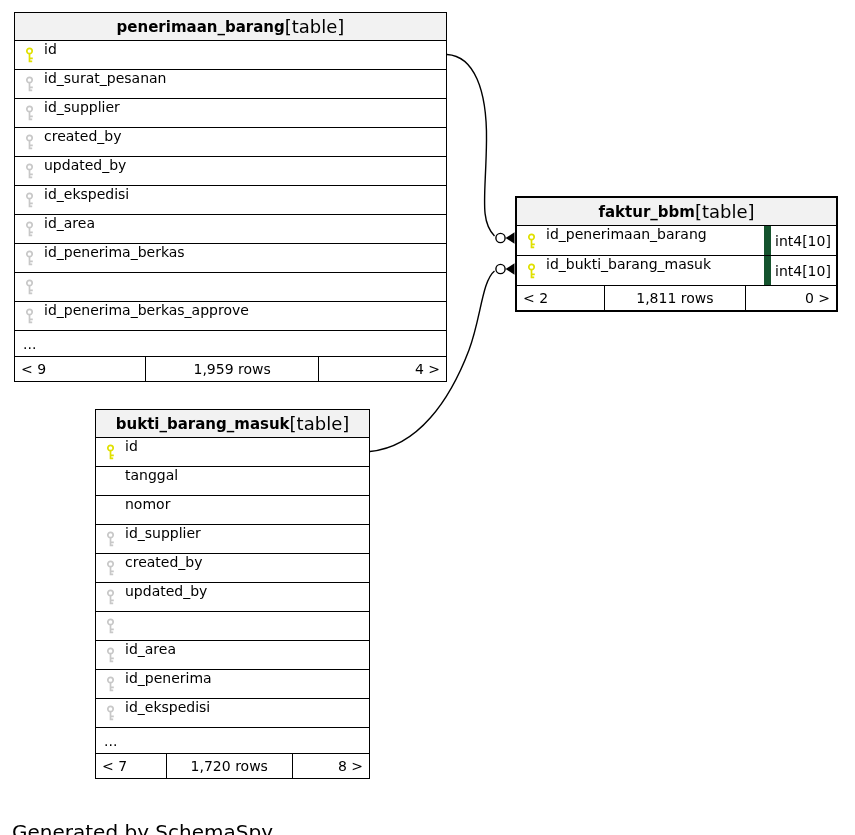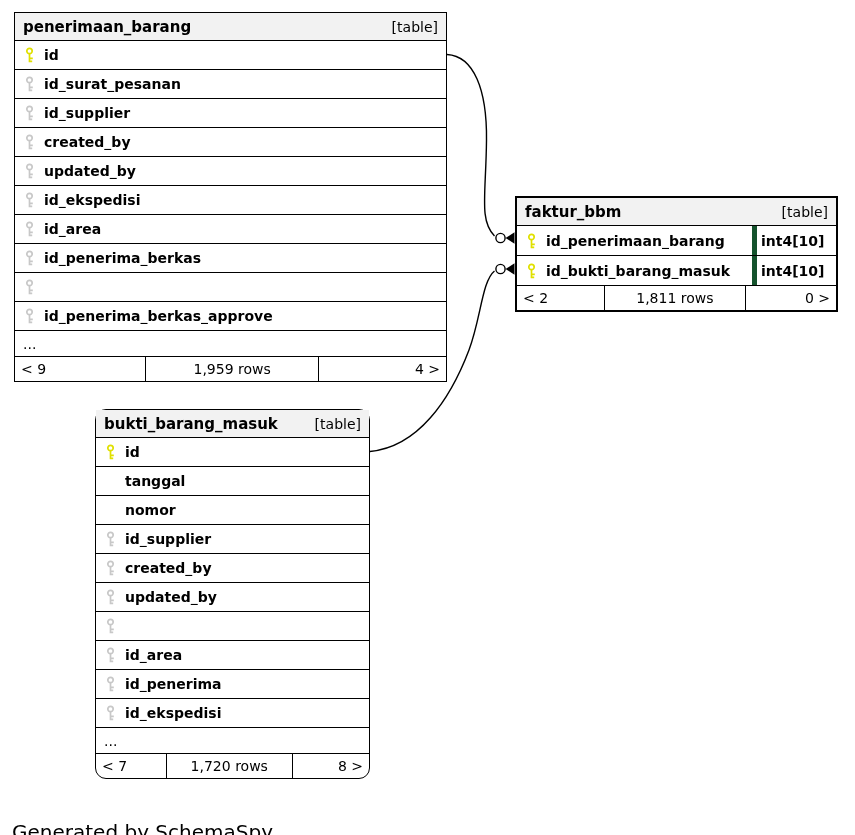--- a/index.html
+++ b/index.html
@@ -26,39 +26,38 @@
     position: absolute;
     background: #fff;
     border: 1px solid #000;
   }
   .db-table.emphasis { border-width: 2px; }
 
   .tbl-header {
     height: 28px;
     background: var(--header-bg, #f2f2f2);
     border-bottom: 1px solid #000;
-    display: flex; align-items: center; justify-content: space-between;
+    display: flex; align-items: center; justify-content: center;
     padding: 0 8px;
   }
   .tbl-title { font-weight: bold; font-size: 15px; white-space: nowrap; }
-  .tbl-badge { font-size: 14px; white-space: nowrap; }
+  .tbl-badge { font-size: 18px; white-space: nowrap; }
 
   .col-row {
     height: var(--rh, 29px);
-    display: flex; align-items: center;
+    display: flex; 
     border-bottom: 1px solid #000;
     padding-left: 10px;
     background: #fff;
-    font-weight: bold;
   }
   .icon-slot { width: 10px; margin-right: 9px; display: inline-flex; align-items: center; flex: none; }
   .col-name { flex: 1 1 auto; white-space: nowrap; overflow: hidden; }
   .col-type {
-    flex: none; width: 84px; align-self: stretch;
-    border-left: 5px solid #14532d;
+    flex: none; width: 72px; align-self: stretch;
+    border-left: 7px solid #14532d;
     display: flex; align-items: center;
     padding: 0 4px; white-space: nowrap;
   }
 
   .tbl-ellipsis {
     height: 26px;
     border-bottom: 1px solid #000;
     display: flex; align-items: center;
     padding-left: 8px;
   }
@@ -228,21 +227,21 @@
           <span class="col-type">int4[10]</span>
         </div>
       </div>
     <div class="tbl-footer" style="grid-template-columns: 27.5% 44.3% 28.2%;">
       <div class="fc">&lt; 2</div>
       <div class="fc center">1,811 rows</div>
       <div class="fc right">0 &gt;</div>
     </div>
   </div>
 
-  <div class="db-table" style="left:95px; top:409px; width:275px;border-radius:11px; --rh:29px;">
+  <div class="db-table" style="left:95px; top:409px; width:275px; --rh:29px;">
     <div class="tbl-header">
       <span class="tbl-title">bukti_barang_masuk</span>
       <span class="tbl-badge">[table]</span>
     </div>
     <div>
         <div class="col-row">
           <span class="icon-slot">
             <svg width="10" height="16" viewBox="0 0 10 16">
               <circle cx="4.5" cy="4" r="2.7" fill="none" stroke="#e0e000" stroke-width="1.7"></circle>
               <path d="M4.5 6.7 L4.5 15.2 M4.5 11.3 L7.8 11.3 M4.5 14.4 L7.2 14.4" fill="none" stroke="#e0e000" stroke-width="1.7"></path>

